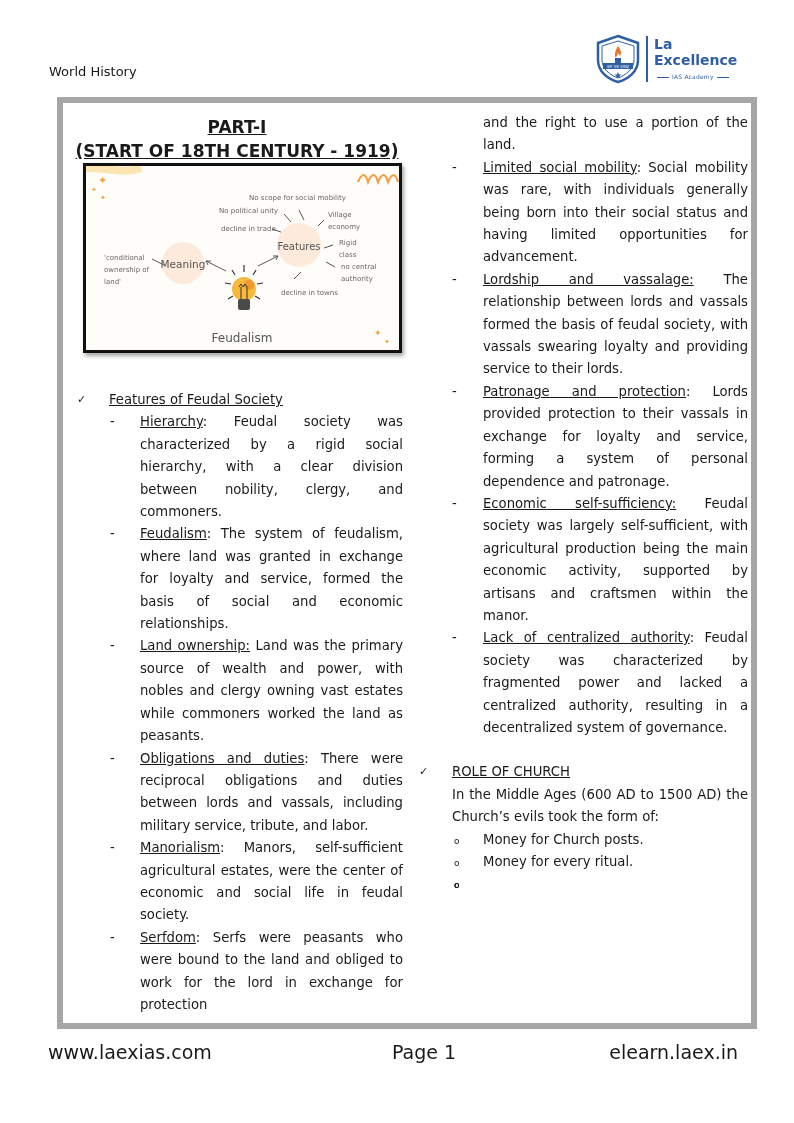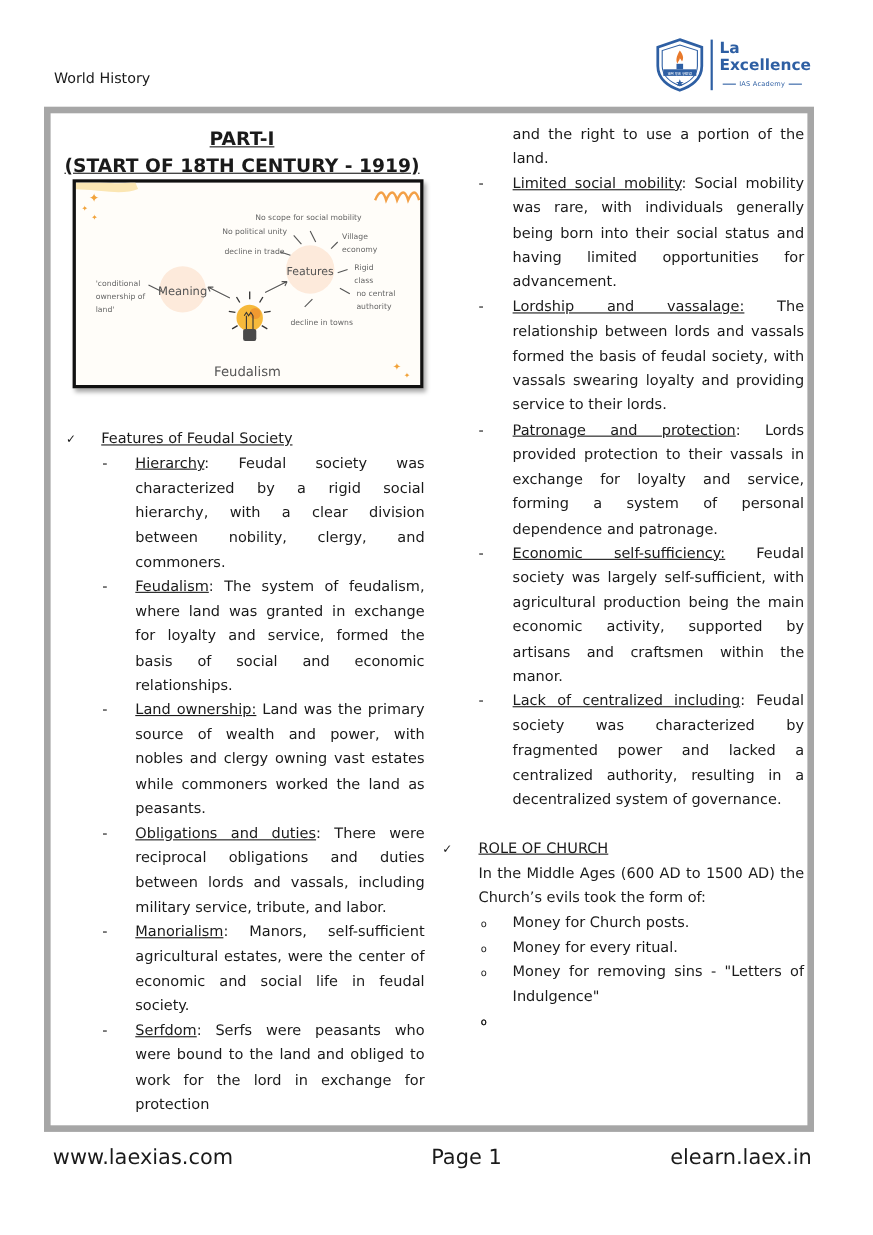--- a/index.html
+++ b/index.html
@@ -6,21 +6,21 @@
   body { width: 794px; height: 1123px; position: relative; overflow: hidden;
          font-family: "DejaVu Sans", sans-serif; color: #1a1a1a; }
   .header-title { position: absolute; left: 49px; top: 64px; font-size: 13px; text-align: right; }
   .logo { position: absolute; left: 594px; top: 34px; width: 150px; height: 52px; }
   .logo-text { position: absolute; left: 60px; top: 2px; color: #2e5fa3;
                font-size: 14px; line-height: 16px; font-weight: bold; }
   .logo-sub { font-size: 6px; color: #2e5fa3; font-weight: normal; letter-spacing: .2px; margin-top: 1px; }
   .logo-sub::before, .logo-sub::after { content: ""; display: inline-block; width: 12px; height: 1px;
        background: #2e5fa3; vertical-align: middle; margin: 0 3px; }
   .logo-bar { position: absolute; left: 52px; top: 2px; width: 2px; height: 46px; background: #2e5fa3; }
-  .frame { position: absolute; left: 40px; top: 97px; width: 688px; height: 920px;
+  .frame { position: absolute; left: 57px; top: 97px; width: 688px; height: 920px;
            border: 6px solid #a6a6a6; background: #fff; }
   .col { position: absolute; top: 0; font-size: 13.2px; line-height: 22.4px; }
   .col-left { left: 8px; width: 332px; }
   .col-right { left: 352px; width: 333px; }
   .h1 { text-align: center; font-weight: bold; font-size: 17px; line-height: 24px; text-decoration: underline; }
   .part { margin-top: 12px; }
   .section { margin-top: 22px; margin-bottom: 20px; }
   .figure { margin: 0 0 0 12px; width: 313px; height: 184px; border: 3px solid #111;
             box-shadow: 2px 3px 4px rgba(0,0,0,.35); position: relative; background: #fffdf9; overflow: hidden; }
   .fig-svg { width: 100%; height: 100%; display: block; }
@@ -143,32 +143,32 @@
       </div>
   </div>
 
   <div class="col col-right">
     <div class="right-top">and the right to use a portion of the land.</div>
     <div id="right-items">
         <div class="item"><span class="dash">-</span><span class="u">Limited social mobility</span><span>:</span><span> Social mobility was rare, with individuals generally being born into their social status and having limited opportunities for advancement.</span></div>
         <div class="item"><span class="dash">-</span><span class="u">Lordship and vassalage:</span><span></span><span> The relationship between lords and vassals formed the basis of feudal society, with vassals swearing loyalty and providing service to their lords.</span></div>
         <div class="item"><span class="dash">-</span><span class="u">Patronage and protection</span><span>:</span><span> Lords provided protection to their vassals in exchange for loyalty and service, forming a system of personal dependence and patronage.</span></div>
         <div class="item"><span class="dash">-</span><span class="u">Economic self-sufficiency:</span><span></span><span> Feudal society was largely self-sufficient, with agricultural production being the main economic activity, supported by artisans and craftsmen within the manor.</span></div>
-        <div class="item"><span class="dash">-</span><span class="u">Lack of centralized including</span><span>:</span><span> Feudal society was characterized by fragmented power and lacked a centralized authority, resulting in a decentralized system of governance.</span></div>
+        <div class="item"><span class="dash">-</span><span class="u">Lack of centralized authority</span><span>:</span><span> Feudal society was characterized by fragmented power and lacked a centralized authority, resulting in a decentralized system of governance.</span></div>
       </div>
 
     <div class="church">
       <span class="check">✓</span>
       <span class="u">ROLE OF CHURCH</span>
     </div>
     <div class="church-intro">In the Middle Ages (600 AD to 1500 AD) the Church’s evils took the form of:</div>
     <div id="church-items">
         <div class="sub"><span class="circ">o</span><span>Money for Church posts.</span></div>
         <div class="sub"><span class="circ">o</span><span>Money for every ritual.</span></div>
-        <div class="sub"><span class="circ">o</span><span>Money for removing sins - "Letters of Indulgence"</span></div>
+        <div class="sub"><span class="circ">o</span></div>
         <div class="sub"><span class="circ">o</span></div>
         <div class="sub"><span class="circ">o</span></div>
       </div>
   </div>
 </div>
 
 <div class="footer f-left">www.laexias.com</div>
 <div class="footer f-mid">Page 1</div>
 <div class="footer f-right">elearn.laex.in</div>
 

